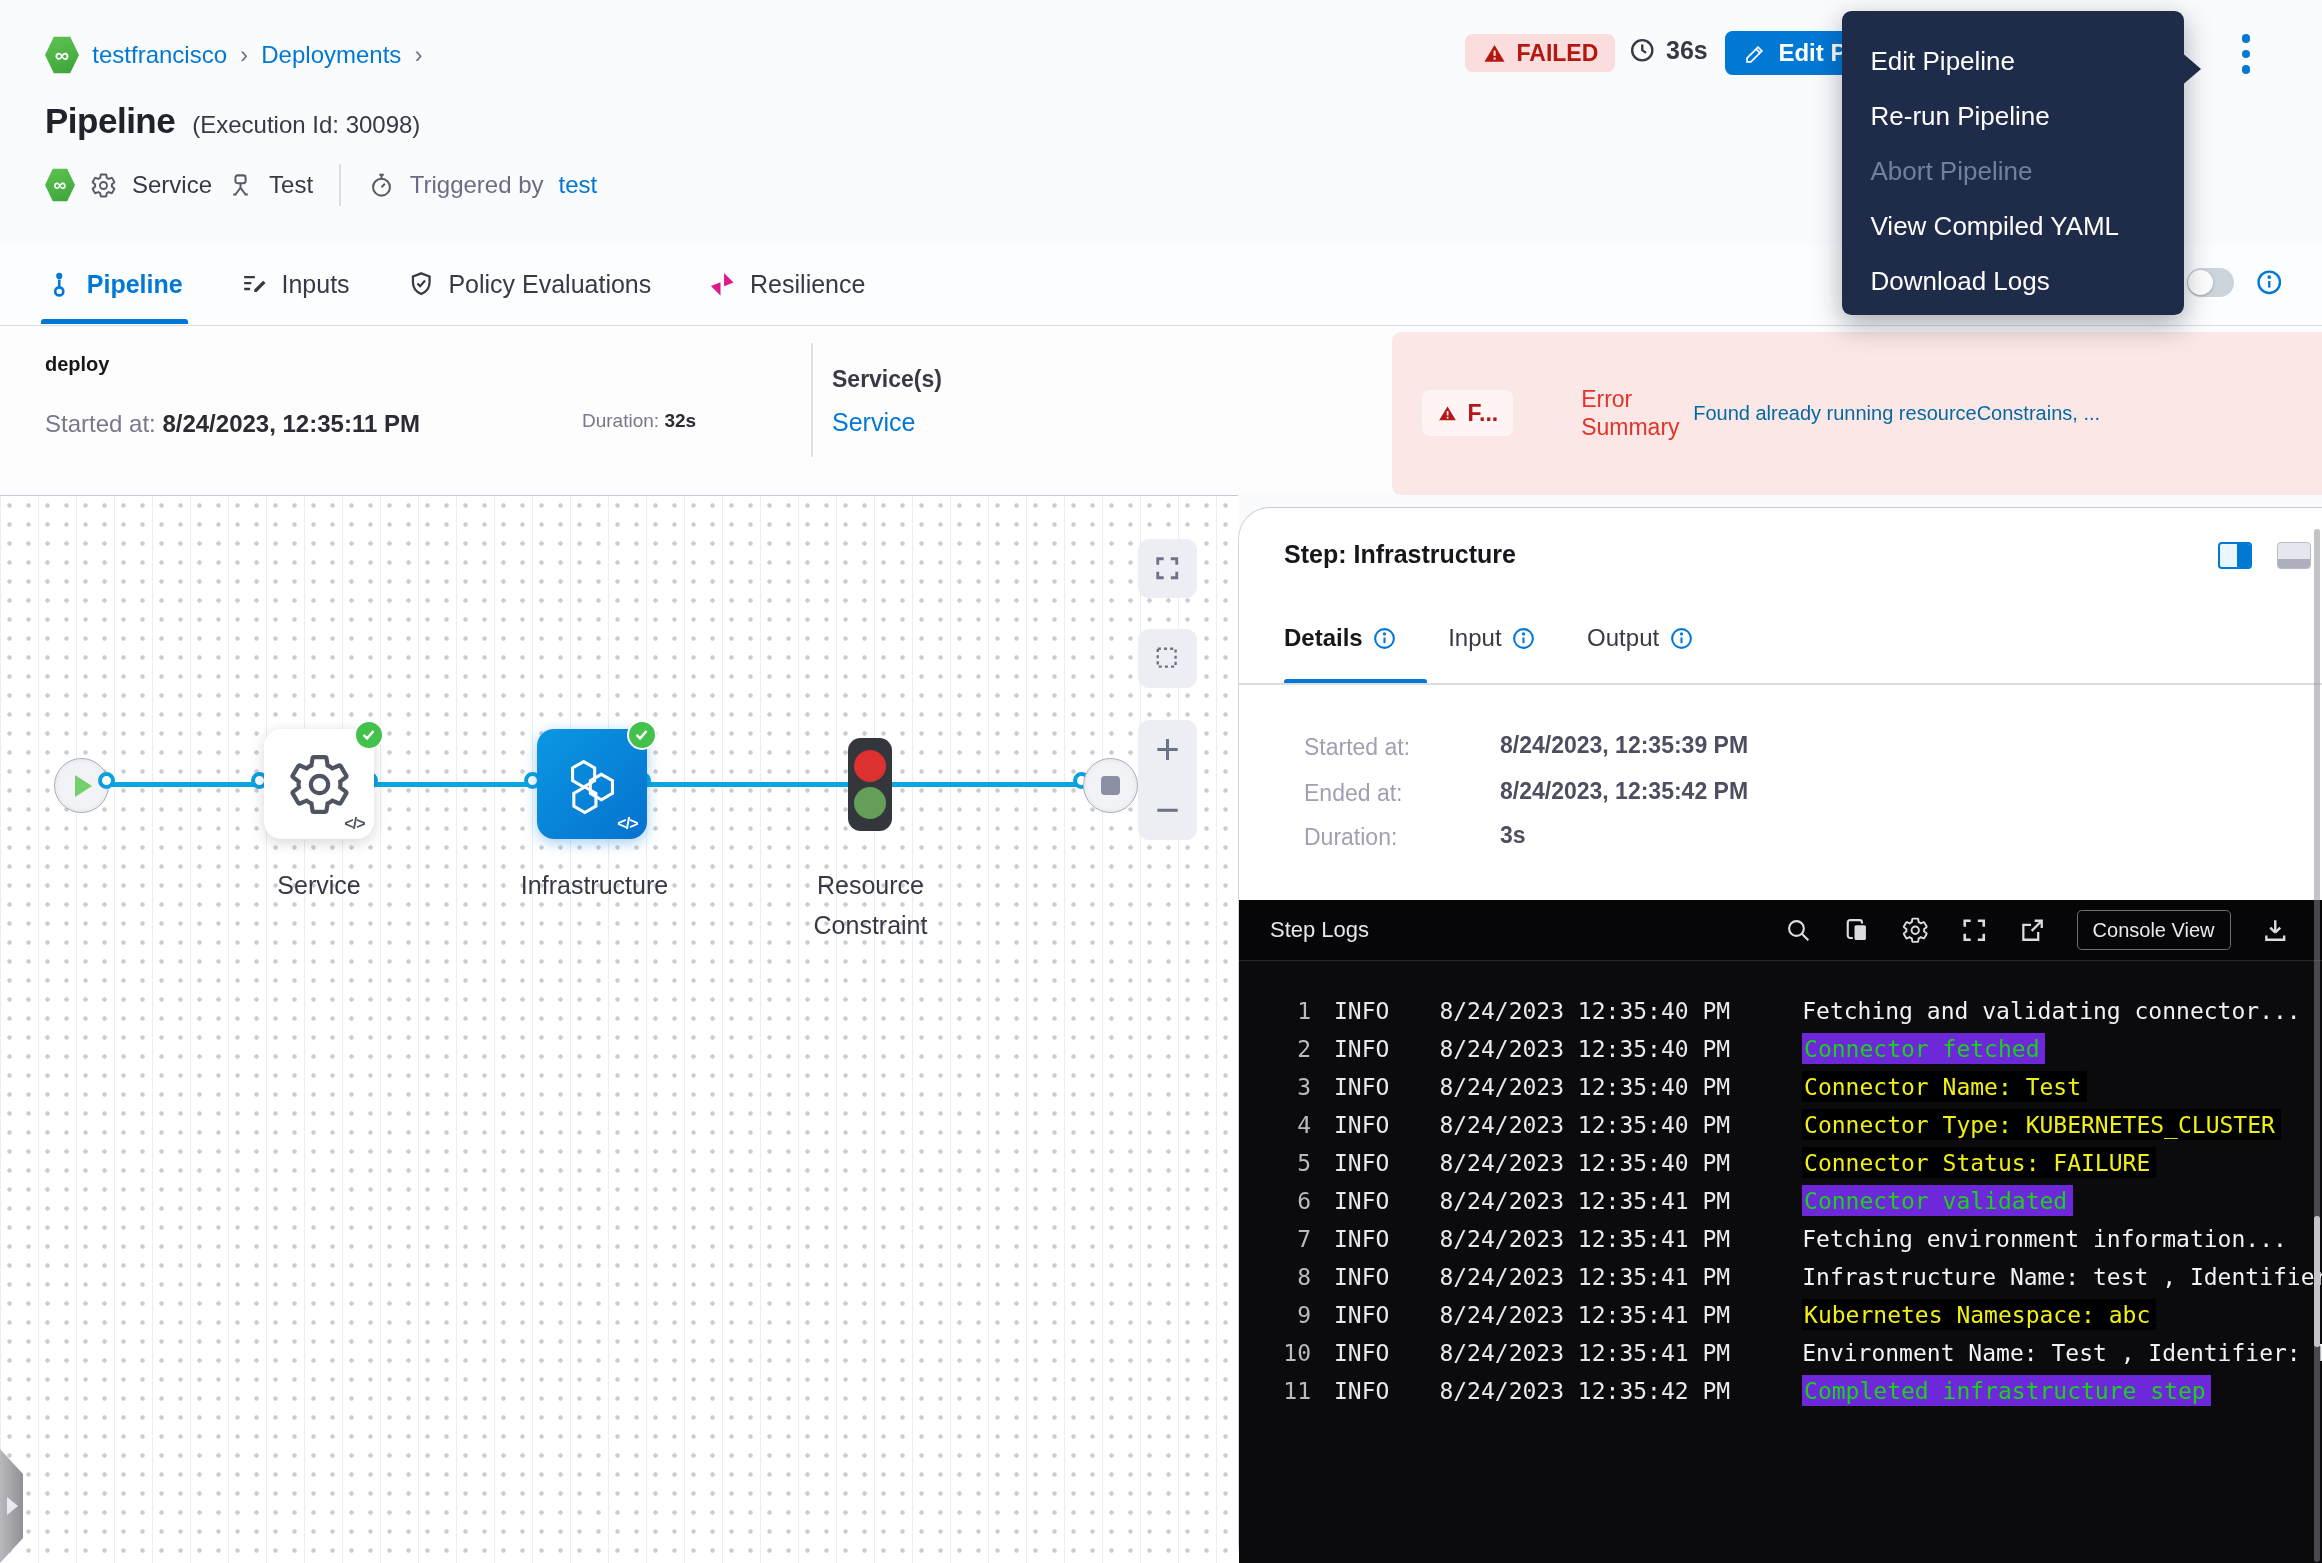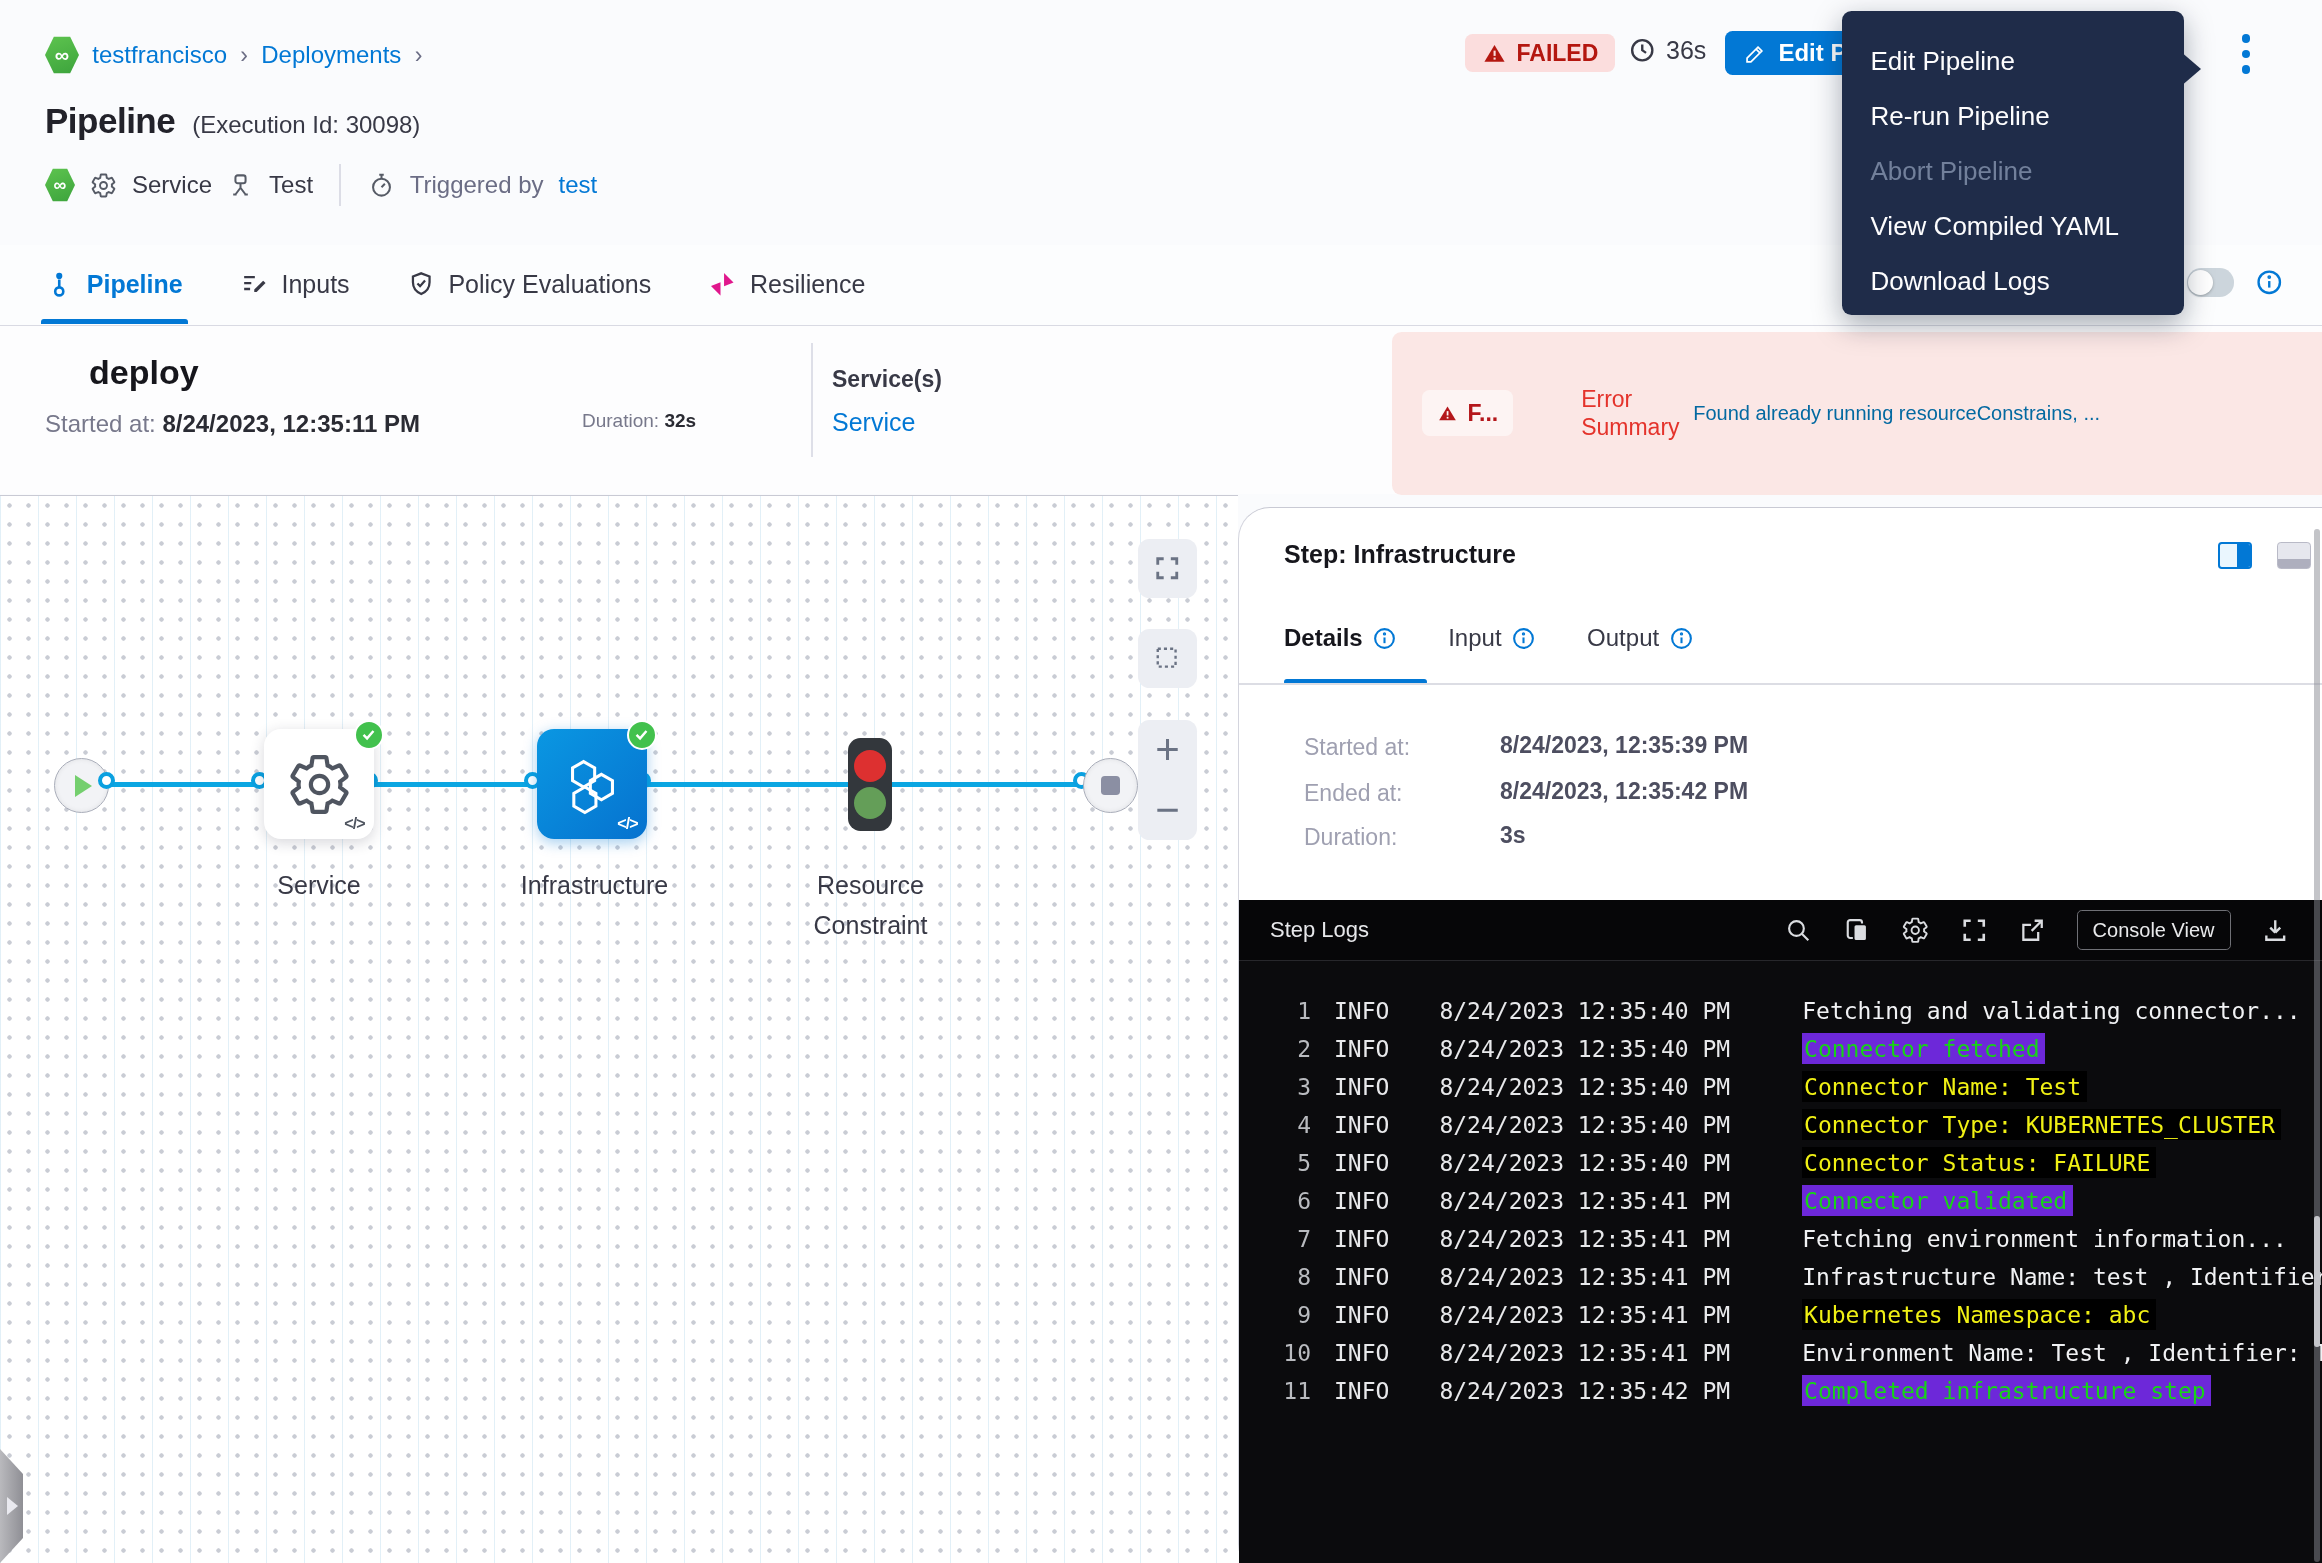--- a/index.html
+++ b/index.html
@@ -20,42 +20,42 @@
   .page-title { font-size:35px; font-weight:bold; color:#22222a; letter-spacing:-0.5px; }
   .exec-id { font-size:24px; color:#383946; }
   .meta-row { position:absolute; left:45px; top:164px; display:flex; align-items:center; gap:15px; font-size:24px; color:#383946; }
   .meta-ic { width:27px; height:27px; color:#565b66; }
   .meta-div { width:1.9px; height:42px; background:#dcdde6; margin:0 11.4px; }
   .grey-txt { color:#6b6d85; }
   .blue-txt { color:#0278d5; }
 
   .status-badge { position:absolute; left:1465px; top:34px; height:38px; display:flex; align-items:center; gap:9.5px;
     background:#fbdddd; border-radius:7.6px; padding:0 17px; font-size:23px; font-weight:bold; color:#b41710; }
-  .dur-chip { position:absolute; left:1628px; top:36px; display:flex; align-items:center; gap:9.5px; font-size:25px; font-weight:400; color:#383946; }
+  .dur-chip { position:absolute; left:1628px; top:36px; display:flex; align-items:center; gap:9.5px; font-size:25px; font-weight:700; color:#383946; }
   .edit-btn { position:absolute; left:1725px; top:31px; width:234px; height:44px; background:#0278d5; border:none;
     border-radius:7.6px; color:#fff; font-size:24px; font-weight:600; display:flex; align-items:center; gap:11.4px;
     padding:0 19px; overflow:hidden; white-space:nowrap; font-family:"Liberation Sans",sans-serif; cursor:pointer; }
   .kebab { position:absolute; left:2231px; top:32px; width:30px; height:44px; display:flex; flex-direction:column;
     align-items:center; justify-content:center; gap:6.7px; cursor:pointer; }
   .kebab i { width:8.6px; height:8.6px; border-radius:50%; background:#0278d5; }
 
   
   .tabbar { position:absolute; left:0; top:245px; width:2323px; height:81px; background:#fcfdfe; border-bottom:1.9px solid #d9dae3; }
   .tabs { position:absolute; left:45px; top:0; height:79px; display:flex; align-items:center; gap:57px; }
   .tab { display:flex; align-items:center; gap:13.3px; font-size:25px; color:#383946; cursor:pointer; position:relative; height:79px; }
   .tab.active { color:#0278d5; font-weight:bold; }
   .tab.active .tab-underline { position:absolute; left:-3.8px; bottom:0; width:calc(100% + 9.5px); height:4.8px; background:#0278d5; border-radius:2.9px 2.9px 0 0; }
   .tab-ic { width:28.5px; height:28.5px; }
   .tabbar-right { position:absolute; right:40px; top:23px; display:flex; align-items:center; gap:21px; }
   .toggle { width:47px; height:28.5px; border-radius:14.3px; background:#ccd5dc; position:relative; cursor:pointer; }
   .toggle .knob { position:absolute; left:1.9px; top:1.9px; width:25px; height:25px; border-radius:50%; background:#fff; box-shadow:0 1px 2.9px rgba(0,0,0,.25); }
 
   
   .summary { position:absolute; left:0; top:326px; width:2323px; height:168px; background:#fdfdfe; }
-  .stage-name { position:absolute; left:45px; top:27px; font-size:34px; font-weight:bold; color:#16161c;margin-left:44px; }
+  .stage-name { position:absolute; left:45px; top:27px; font-size:20px; font-weight:bold; color:#16161c; }
   .stage-meta { position:absolute; left:45px; top:84px; font-size:24px; color:#77788b; }
   .stage-meta b { color:#2a2b33; font-weight:600; }
   .stage-duration { position:absolute; left:582px; top:84px; font-size:19px; color:#77788b; }
   .stage-duration b { color:#2a2b33; font-weight:600; }
   .sum-div { position:absolute; left:811px; top:17px; width:1.9px; height:114px; background:#dedfe8; }
   .sum-col { position:absolute; top:40px; }
   .sum-col .lbl { font-size:23px; font-weight:600; color:#383946; margin-bottom:15px; }
   .sum-col .val { font-size:25px; color:#0278d5; cursor:pointer; }
   .sum-col .val .dim { color:#6b6d85; }
   .error-panel { position:absolute; left:1392px; top:5.7px; width:930px; height:163px; background:#fbe7e5; border-radius:9.5px 0 0 9.5px;

